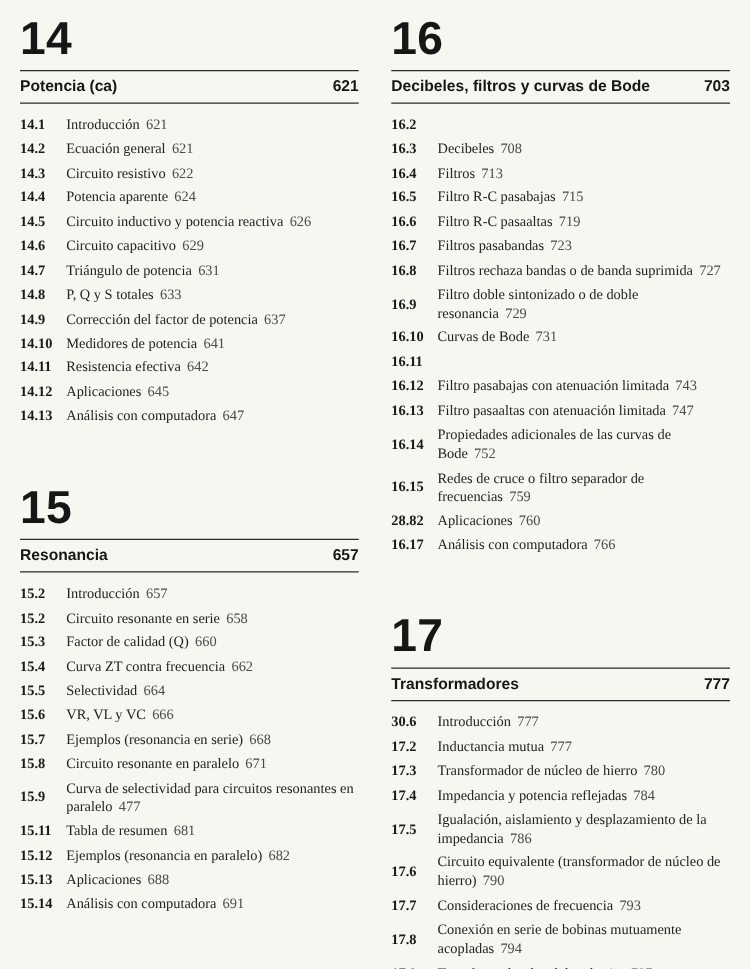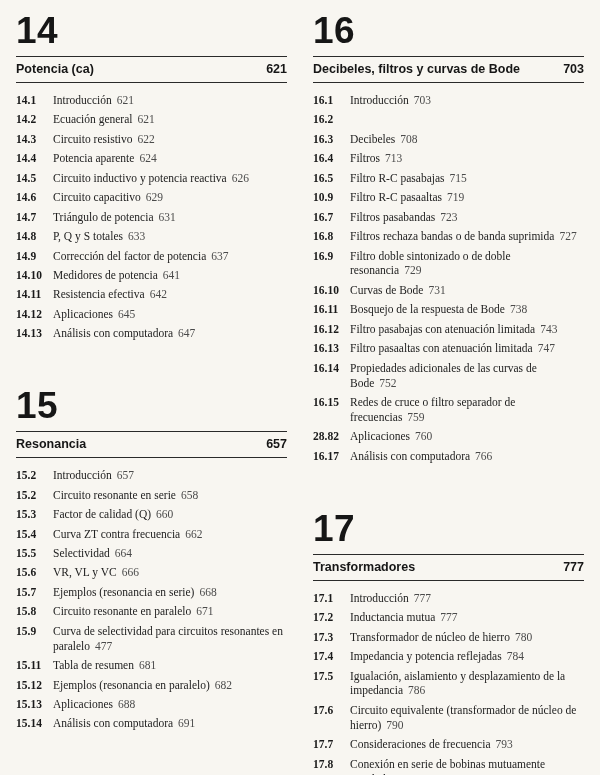--- a/index.html
+++ b/index.html
@@ -50,21 +50,21 @@
   }
   .ch-title { flex: 1 1 auto; }
   .ch-page  { flex: 0 0 auto; }
   .sections {
     list-style: none;
     margin: 0;
     padding: 0;
   }
   .sec-row {
     display: flex;
-    align-items: flex-start;
+    align-items: center;
     font-size: 11.5px;
     line-height: 1.3;
     margin-bottom: 4.5px;
   }
   .sec-num {
     flex: 0 0 37px;
     width: 37px;
     font-weight: bold;
     color: #1a1a1a;
   }
@@ -215,61 +215,56 @@
   <div class="col">
 
     <section class="chapter">
       <div class="ch-num">16</div>
       <div class="ch-head">
         <span class="ch-title">Decibeles, filtros y curvas de Bode</span>
         <span class="ch-page">703</span>
       </div>
       <ul class="sections">
           <li class="sec-row">
-            <span class="sec-num">16.1</span>
-            <span class="sec-body">Introducción<span class="sec-page">703</span></span>
-          </li>
-          <li class="sec-row">
             <span class="sec-num">16.2</span>
           </li>
           <li class="sec-row">
             <span class="sec-num">16.3</span>
             <span class="sec-body">Decibeles<span class="sec-page">708</span></span>
           </li>
           <li class="sec-row">
             <span class="sec-num">16.4</span>
             <span class="sec-body">Filtros<span class="sec-page">713</span></span>
           </li>
           <li class="sec-row">
             <span class="sec-num">16.5</span>
             <span class="sec-body">Filtro R-C pasabajas<span class="sec-page">715</span></span>
           </li>
           <li class="sec-row">
-            <span class="sec-num">10.9</span>
+            <span class="sec-num">16.6</span>
             <span class="sec-body">Filtro R-C pasaaltas<span class="sec-page">719</span></span>
           </li>
           <li class="sec-row">
             <span class="sec-num">16.7</span>
             <span class="sec-body">Filtros pasabandas<span class="sec-page">723</span></span>
           </li>
           <li class="sec-row">
             <span class="sec-num">16.8</span>
             <span class="sec-body">Filtros rechaza bandas o de banda suprimida<span class="sec-page">727</span></span>
           </li>
           <li class="sec-row">
             <span class="sec-num">16.9</span>
             <span class="sec-body">Filtro doble sintonizado o de doble resonancia<span class="sec-page">729</span></span>
           </li>
           <li class="sec-row">
             <span class="sec-num">16.10</span>
             <span class="sec-body">Curvas de Bode<span class="sec-page">731</span></span>
           </li>
           <li class="sec-row">
             <span class="sec-num">16.11</span>
-            <span class="sec-body">Bosquejo de la respuesta de Bode<span class="sec-page">738</span></span>
           </li>
           <li class="sec-row">
             <span class="sec-num">16.12</span>
             <span class="sec-body">Filtro pasabajas con atenuación limitada<span class="sec-page">743</span></span>
           </li>
           <li class="sec-row">
             <span class="sec-num">16.13</span>
             <span class="sec-body">Filtro pasaaltas con atenuación limitada<span class="sec-page">747</span></span>
           </li>
           <li class="sec-row">
@@ -292,21 +287,21 @@
     </section>
 
     <section class="chapter">
       <div class="ch-num">17</div>
       <div class="ch-head">
         <span class="ch-title">Transformadores</span>
         <span class="ch-page">777</span>
       </div>
       <ul class="sections">
           <li class="sec-row">
-            <span class="sec-num">17.1</span>
+            <span class="sec-num">30.6</span>
             <span class="sec-body">Introducción<span class="sec-page">777</span></span>
           </li>
           <li class="sec-row">
             <span class="sec-num">17.2</span>
             <span class="sec-body">Inductancia mutua<span class="sec-page">777</span></span>
           </li>
           <li class="sec-row">
             <span class="sec-num">17.3</span>
             <span class="sec-body">Transformador de núcleo de hierro<span class="sec-page">780</span></span>
           </li>

